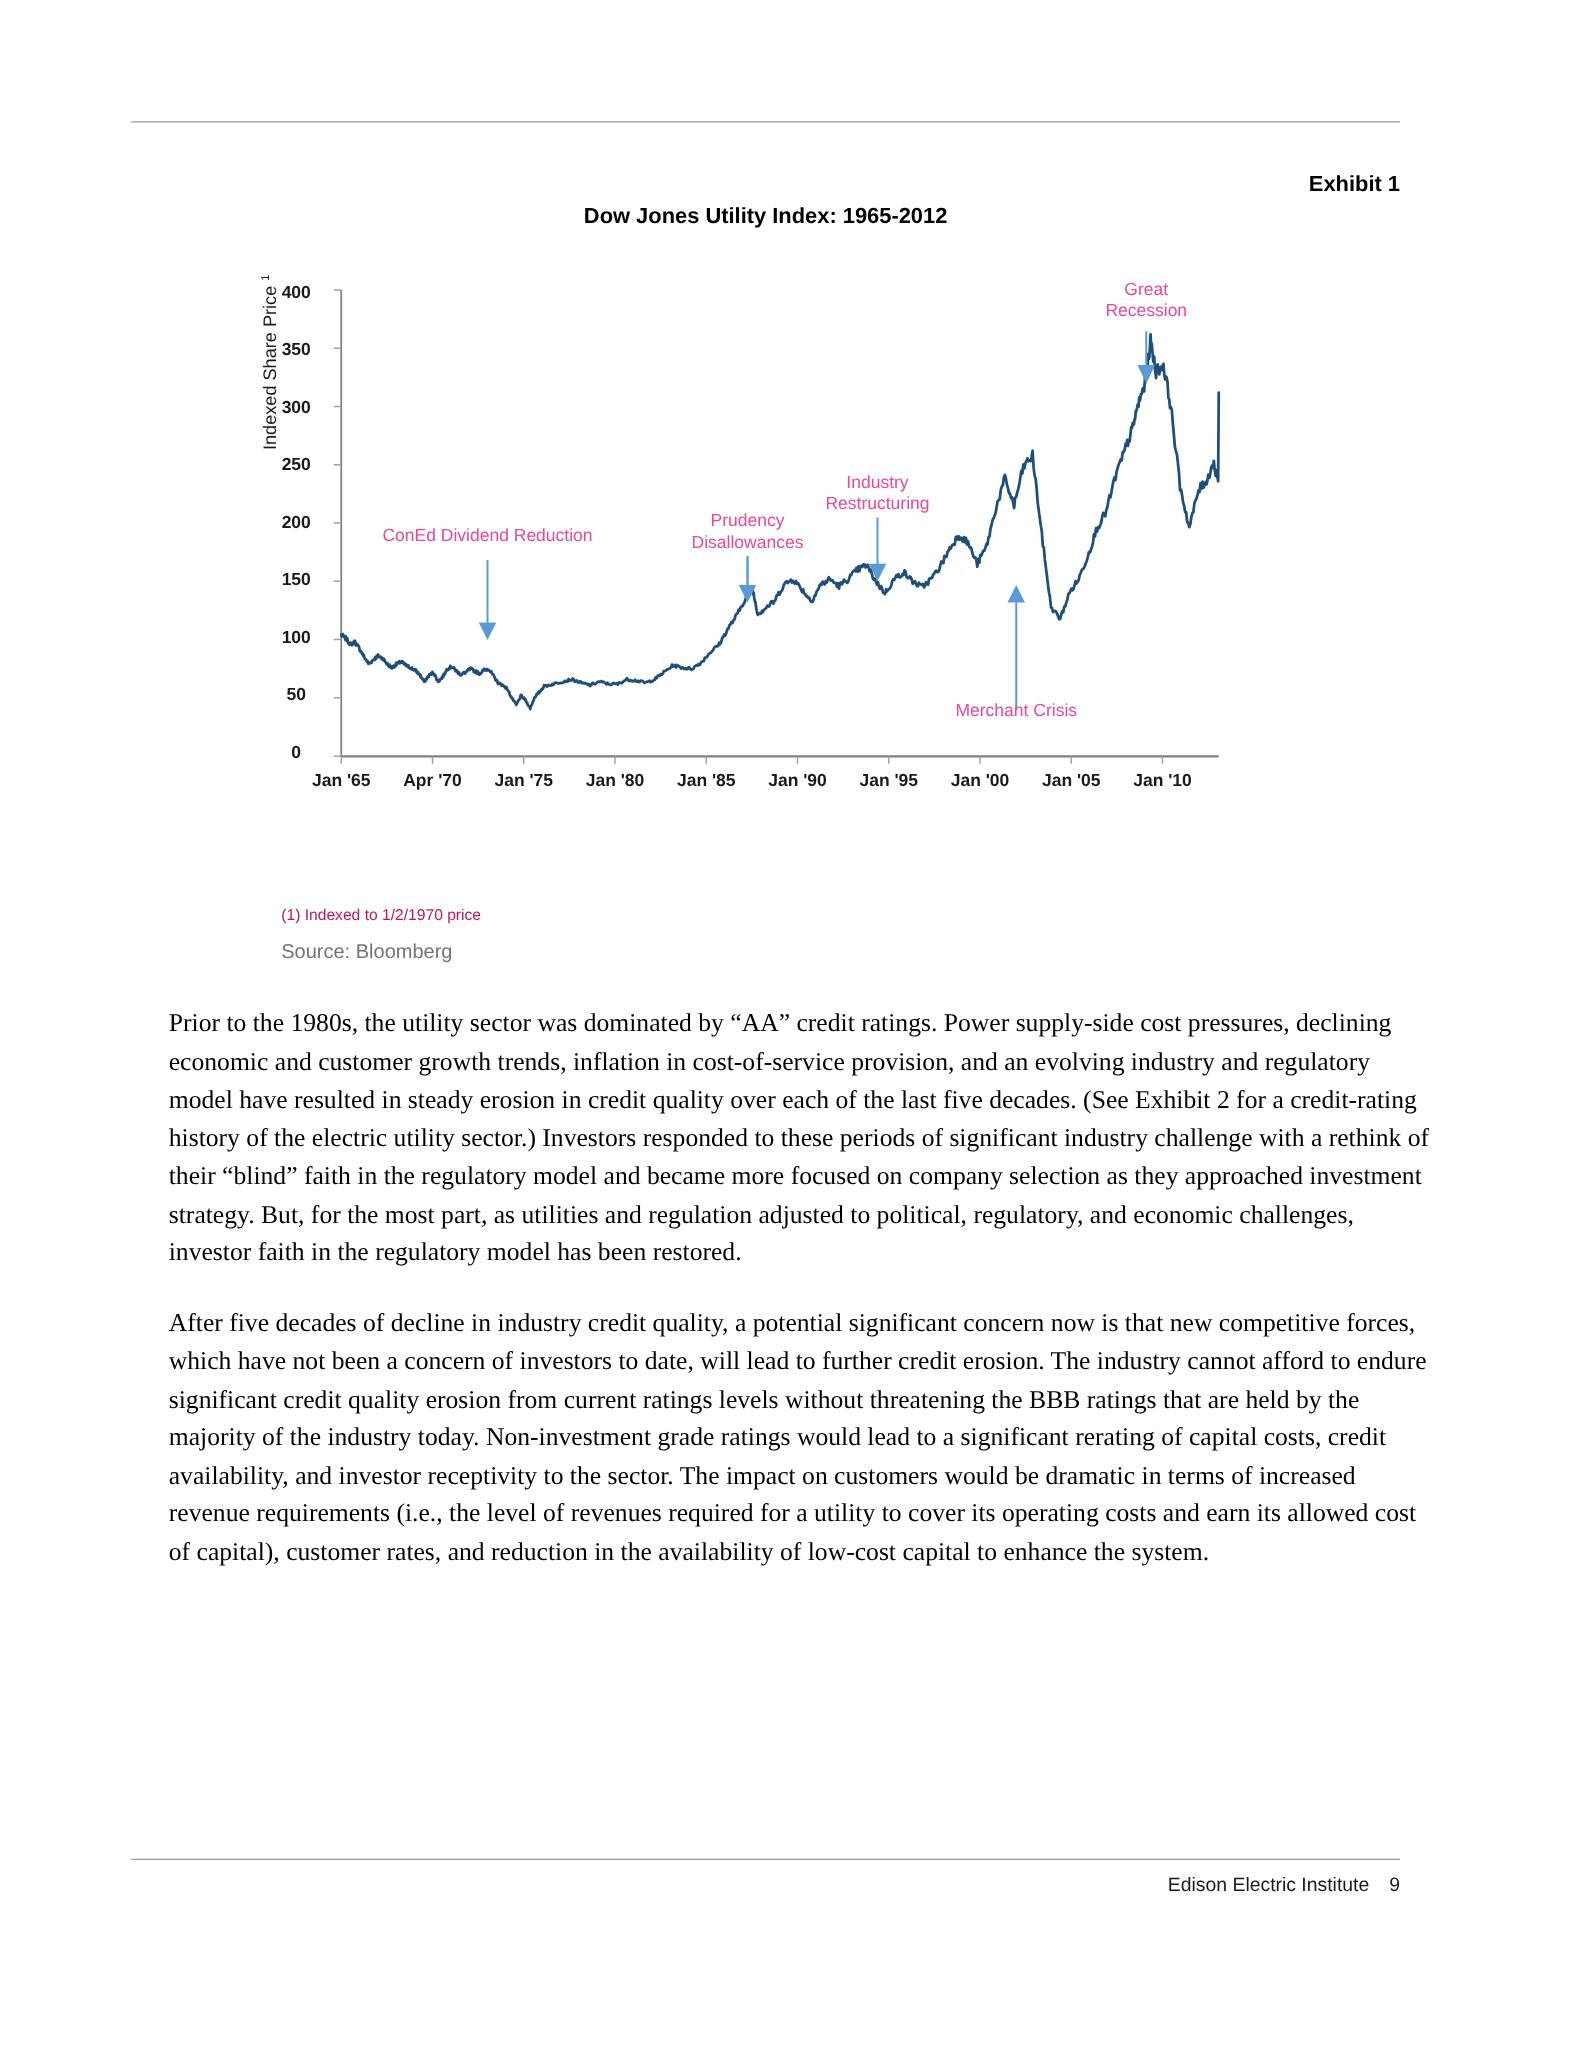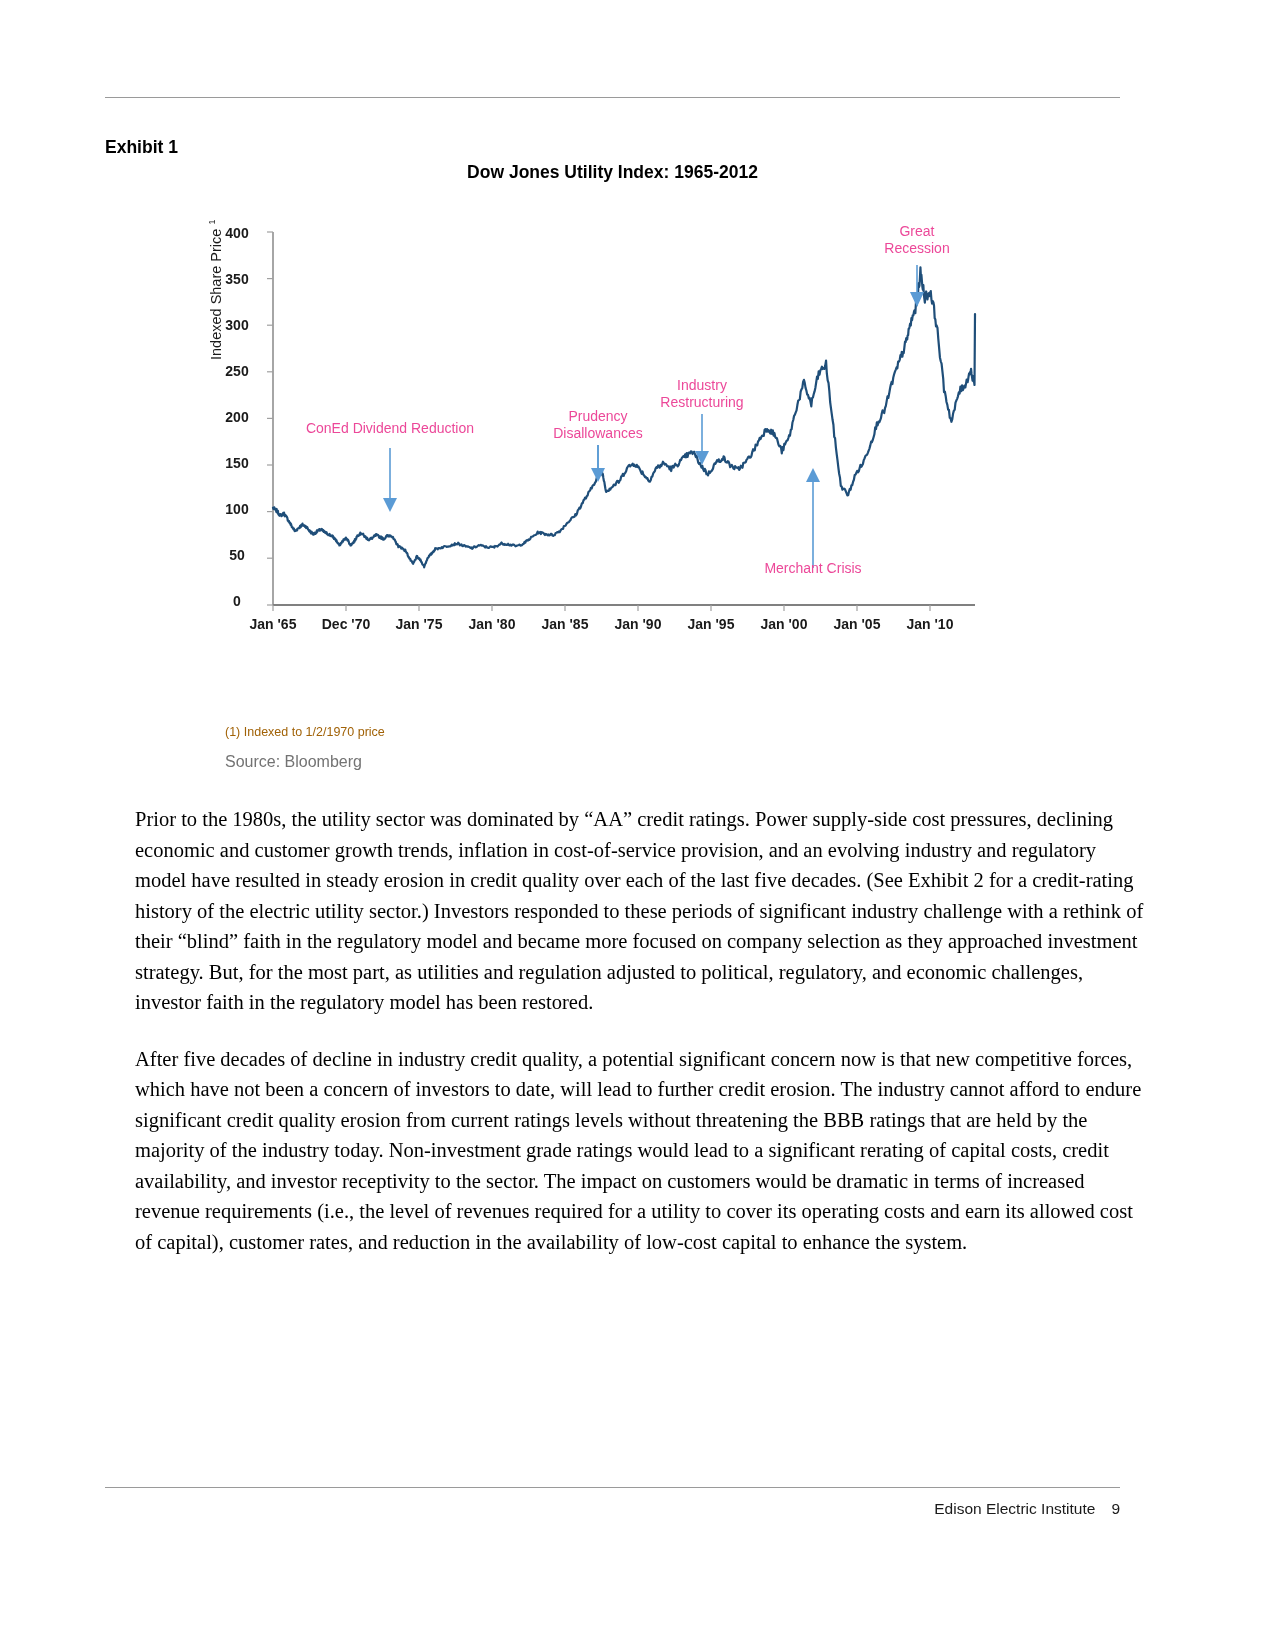--- a/index.html
+++ b/index.html
@@ -40,21 +40,21 @@
 
   
   .exhibit {
     position: absolute;
     top: 135px;
     left: 105px;
     width: 1015px;
     height: 660px;
   }
   .exhibit-title {
-    text-align: left;
+    text-align: right;
     font-family: "Liberation Sans", sans-serif;
     font-weight: bold;
     font-size: 17.5px;
     color: #000;
     line-height: 25px;
   }
   .exhibit-subtitle {
     text-align: center;
     font-family: "Liberation Sans", sans-serif;
     font-weight: bold;
@@ -114,21 +114,21 @@
     text-align: center;
     white-space: pre-line;
   }
 
   .footnote {
     position: absolute;
     left: 120px;
     top: 590px;
     font-family: "Liberation Sans", sans-serif;
     font-size: 12.5px;
-    color: #a16207;
+    color: #be185d;
   }
   .source {
     position: absolute;
     left: 120px;
     top: 618px;
     font-family: "Liberation Sans", sans-serif;
     font-size: 16px;
     color: #737373;
   }
 
@@ -241,21 +241,21 @@
 
           <line x1="598" y1="348" x2="598" y2="258"></line>
           <path d="M591,262 L598,248 L605,262 Z" fill="#5B9BD5" stroke="none"></path>
 
           <line x1="702" y1="45" x2="702" y2="75"></line>
           <path d="M695,72 L702,87 L709,72 Z" fill="#5B9BD5" stroke="none"></path>
         </g>
       </svg>
 
       <div class="xtick" style="left:18px; top:396px;">Jan '65</div>
-      <div class="xtick" style="left:91px; top:396px;">Dec '70</div>
+      <div class="xtick" style="left:91px; top:396px;">Apr '70</div>
       <div class="xtick" style="left:164px; top:396px;">Jan '75</div>
       <div class="xtick" style="left:237px; top:396px;">Jan '80</div>
       <div class="xtick" style="left:310px; top:396px;">Jan '85</div>
       <div class="xtick" style="left:383px; top:396px;">Jan '90</div>
       <div class="xtick" style="left:456px; top:396px;">Jan '95</div>
       <div class="xtick" style="left:529px; top:396px;">Jan '00</div>
       <div class="xtick" style="left:602px; top:396px;">Jan '05</div>
       <div class="xtick" style="left:675px; top:396px;">Jan '10</div>
 
       <div class="annot" style="left:65px; top:200px; width:220px;">ConEd Dividend Reduction</div>

